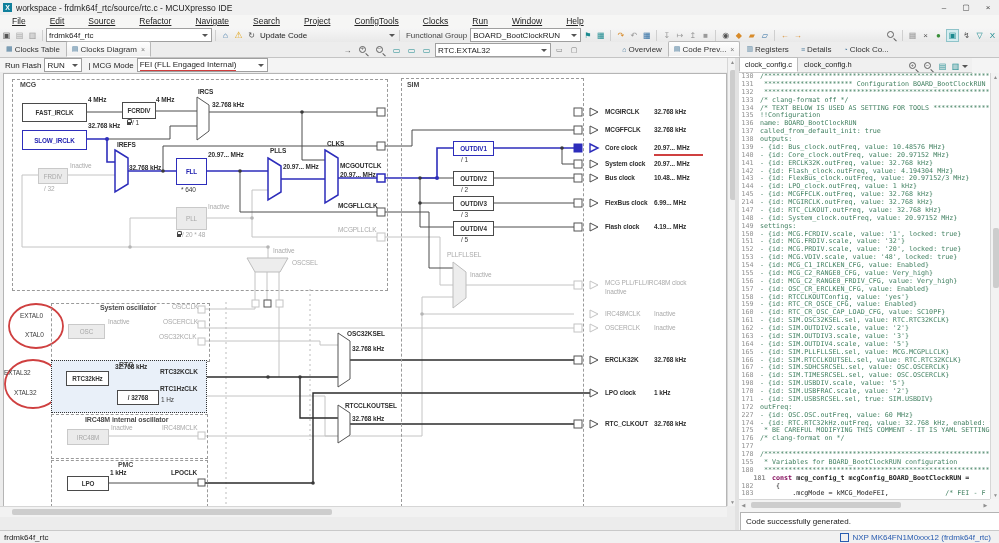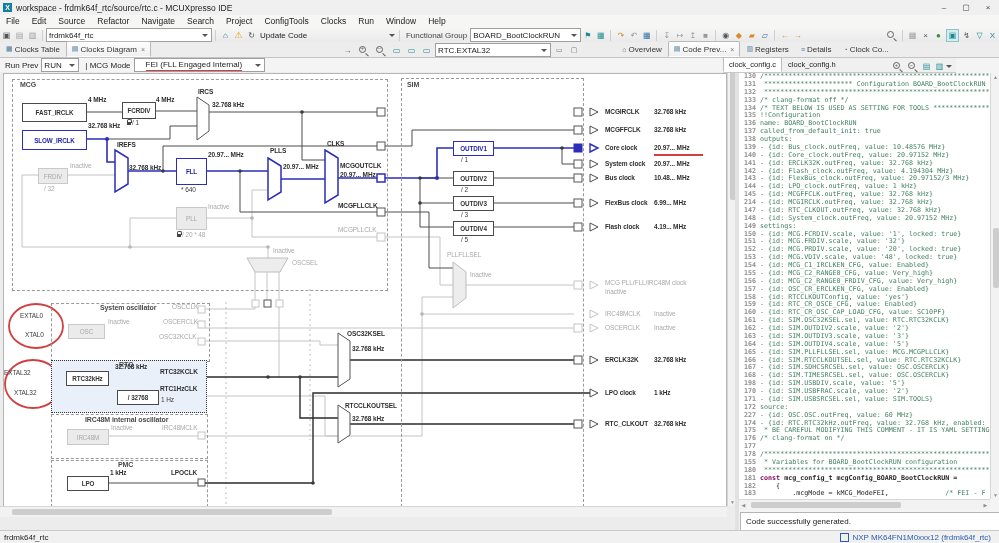--- a/index.html
+++ b/index.html
@@ -3,21 +3,21 @@
 <meta charset="utf-8">
 <style>
   html,body{margin:0;padding:0;background:#d8d8d8;}
   .app{position:relative;width:999px;height:543px;background:#ececec;font-family:"Liberation Sans",sans-serif;overflow:hidden;color:#222;}
   
   .titlebar{position:absolute;left:0;top:0;width:999px;height:15px;background:#f0f0f0;font-size:8.5px;display:flex;align-items:center;border-bottom:1px solid #e2e2e2;}
   .applogo{width:9px;height:9px;background:#11809c;color:#fff;font-size:7px;font-weight:bold;text-align:center;line-height:9px;margin:0 4px 0 3px;}
   .winbtns{margin-left:auto;display:flex;}
   .winbtn{width:22px;text-align:center;font-size:8px;color:#444;cursor:default;}
   .menubar{position:absolute;left:0;top:15px;width:999px;height:13px;background:#f6f6f5;font-size:8.5px;display:flex;align-items:center;}
-  .menu-item{padding:0 6px;line-height:13px;}
+  .menu-item{padding:0 12px;line-height:13px;text-decoration:underline;}
   .toolbar{position:absolute;left:0;top:28px;width:999px;height:14px;background:linear-gradient(#f6f6f6,#e9e9e9);border-bottom:1px solid #d2d2d2;display:flex;align-items:center;font-size:8px;}
   .tbicon{min-width:11px;height:11px;margin:0 1px;text-align:center;line-height:11px;font-size:8px;color:#5b7c84;}
   .tbicon.gray{color:#9a9a9a}.tbicon.orange{color:#d88b2a}.tbicon.blue{color:#2d6ca2}.tbicon.teal{color:#1b8a8f}.tbicon.dark{color:#555}
   .tbsep{width:1px;height:11px;background:#cfcfcf;margin:0 3px;}
   .combo{display:inline-flex;align-items:center;background:#fff;border:1px solid #9f9f9f;height:12px;font-size:8px;padding:0 2px;white-space:nowrap;overflow:hidden;}
   .carr{width:0;height:0;border-left:3px solid transparent;border-right:3px solid transparent;border-top:3px solid #555;margin-left:auto;margin-right:1px;flex:0 0 auto;}
   .warn{color:#e09c00;font-size: 9px;}
   .hl{background:#d5edf0;border:1px solid #8fc3c9;}
   .mag{position:relative;width:11px;height:11px;display:inline-block;margin:0 2px;}
   .mag::before{content:"";position:absolute;left:1px;top:1px;width:5px;height:5px;border:1.3px solid #5f5f5f;border-radius:50%;}
@@ -37,37 +37,37 @@
   .dl.g{color:#aaa;}
   .dl.k{font-weight:bold;color:#2f2f2f;}
   .sec{font-size:7px;color:#4a4a4a;font-weight:bold;}
   .db{position:absolute;background:#fff;border:1px solid #4a4a4a;font-size:6.3px;font-weight:bold;color:#333;display:flex;align-items:center;justify-content:center;white-space:nowrap;letter-spacing:-0.1px;}
   .db.b{border:1.6px solid #2d2dbb;color:#2222b0;}
   .db.g{background:#ebebeb;border:1px solid #c9c9c9;color:#a8a8a8;font-weight:normal;}
   .secbox{position:absolute;border:1px dashed #9a9a9a;}
   .secbox.rtc{border:1.6px dotted #333;background:#e9f0f9;}
   .lock{display:inline-block;position:relative;width:4px;height:3.4px;background:#444;margin:0 1px 0 0;}
   .lock::before{content:"";position:absolute;left:0.4px;top:-2.6px;width:2.2px;height:2.6px;border:0.8px solid #444;border-bottom:none;border-radius:2px 2px 0 0;}
-  .redul{border-bottom:1.4px solid #cf4040;padding-bottom:1px;margin-left:9px;}
+  .redul{border-bottom:1.4px solid #cf4040;padding-bottom:1px;}
   .sb-v{position:absolute;background:#f2f2f2;border-left:1px solid #d6d6d6;}
   .sb-h{position:absolute;background:#f2f2f2;border-top:1px solid #d6d6d6;}
   .sb-thumb{position:absolute;background:#cdcdcd;border-radius:2px;}
   .sb-arrow{position:absolute;font-size:5px;color:#8e8e8e;width:9px;text-align:center;}
   
   .splitter{position:absolute;left:735px;top:58px;width:4px;height:472px;background:#e2e2e2;}
   .rpane{position:absolute;left:739px;top:58px;width:260px;height:472px;background:#f4f4f4;}
-  .subtabs{position:absolute;left:723px;top:58px;width:233px;height:14px;background:#f0f0f0;border-bottom:1px solid #c9c9c9;display:flex;align-items:flex-end;font-size:7.5px;}
+  .subtabs{position:absolute;left:739px;top:58px;width:233px;height:14px;background:#f0f0f0;border-bottom:1px solid #c9c9c9;display:flex;align-items:flex-end;font-size:7.5px;}
   .stab{height:13px;line-height:13px;padding:0 5px;border:1px solid transparent;white-space:nowrap;}
   .stab.active{background:#fff;border:1px solid #bdbdbd;border-bottom:1px solid #fff;}
   .codearea{position:absolute;left:739px;top:73px;width:251px;height:426px;background:#fff;overflow:hidden;font-family:"DejaVu Sans Mono",monospace;font-size:6.7px;}
   .cl{height:7.88px;line-height:7.9px;white-space:pre;overflow:hidden;}
-  .ln{display:inline-block;width:17px;text-align:right;padding-right:4px;color:#8d8d8d;font-weight:bold;}
+  .ln{display:inline-block;width:17px;text-align:center;padding-right:4px;color:#8d8d8d;}
   .kw{color:#7f0055;font-weight:bold;}
   .cm{color:#3f7f5f;}
-  .bold-line{font-weight:bold;}
+  .bold-line{font-weight:bold;padding-left:12px;}
   .msgbox{position:absolute;left:740px;top:512px;width:255px;height:17px;background:#fff;border:1px solid #b3b3b3;font-size:8px;line-height:17px;padding-left:5px;}
   .statusbar{position:absolute;left:0;top:530px;width:999px;height:13px;background:#f1f1f1;border-top:1px solid #c9c9c9;font-size:8px;display:flex;align-items:center;}
   .statuslink{color:#2a5db0;display:flex;align-items:center;gap:3px;margin-left:auto;margin-right:8px;}
   .stico{width:7px;height:7px;border:1px solid #2a5db0;display:inline-block;}
 </style>
 </head>
 <body>
 
 <div class="app">
 
@@ -197,21 +197,21 @@
           <span>Details</span>
         </span>
       <span class="etab">
           <span class="ticon">◔</span>
           <span>Clock Co...</span>
         </span>
     </span>
   </div>
 
   <div class="modebar">
-    <span style="margin:0 3px 0 5px;">Run Prev</span>
+    <span style="margin:0 3px 0 5px;">Run Flash</span>
     <span class="combo" style="width:32px">
         <span>RUN</span>
         <span class="carr"></span>
       </span>
     <span style="margin:0 3px 0 6px;">| MCG Mode</span>
     <span class="combo" style="width:125px">
         <span class="redul">FEI (FLL Engaged Internal)</span>
         <span class="carr"></span>
       </span>
   </div>
@@ -608,23 +608,23 @@
       <div class="cl"><span class="ln">166</span><span class="kw"></span><span></span><span class="cm">- {id: SIM.RTCCLKOUTSEL.sel, value: RTC.RTC32KCLK}</span></div>
 
       <div class="cl"><span class="ln">167</span><span class="kw"></span><span></span><span class="cm">- {id: SIM.SDHCSRCSEL.sel, value: OSC.OSCERCLK}</span></div>
 
       <div class="cl"><span class="ln">168</span><span class="kw"></span><span></span><span class="cm">- {id: SIM.TIMESRCSEL.sel, value: OSC.OSCERCLK}</span></div>
 
       <div class="cl"><span class="ln">198</span><span class="kw"></span><span></span><span class="cm">- {id: SIM.USBDIV.scale, value: '5'}</span></div>
 
       <div class="cl"><span class="ln">170</span><span class="kw"></span><span></span><span class="cm">- {id: SIM.USBFRAC.scale, value: '2'}</span></div>
 
-      <div class="cl"><span class="ln">171</span><span class="kw"></span><span></span><span class="cm">- {id: SIM.USBSRCSEL.sel, value: SIM.TOOLS}</span></div>
-
-      <div class="cl"><span class="ln">172</span><span class="kw"></span><span></span><span class="cm">source:</span></div>
+      <div class="cl"><span class="ln">171</span><span class="kw"></span><span></span><span class="cm">- {id: SIM.USBSRCSEL.sel, true: SIM.USBDIV}</span></div>
+
+      <div class="cl"><span class="ln">172</span><span class="kw"></span><span></span><span class="cm">outFreq:</span></div>
 
       <div class="cl"><span class="ln">227</span><span class="kw"></span><span></span><span class="cm">- {id: OSC.OSC.outFreq, value: 60 MHz}</span></div>
 
       <div class="cl"><span class="ln">174</span><span class="kw"></span><span></span><span class="cm">- {id: RTC.RTC32kHz.outFreq, value: 32.768 kHz, enabled: true}</span></div>
 
       <div class="cl"><span class="ln">175</span><span class="kw"></span><span></span><span class="cm"> * BE CAREFUL MODIFYING THIS COMMENT - IT IS YAML SETTINGS FOR TOOLS ********</span></div>
 
       <div class="cl"><span class="ln">176</span><span class="kw"></span><span></span><span class="cm">/* clang-format on */</span></div>
 
       <div class="cl"><span class="ln">177</span><span class="kw"></span><span></span><span class="cm"></span></div>

